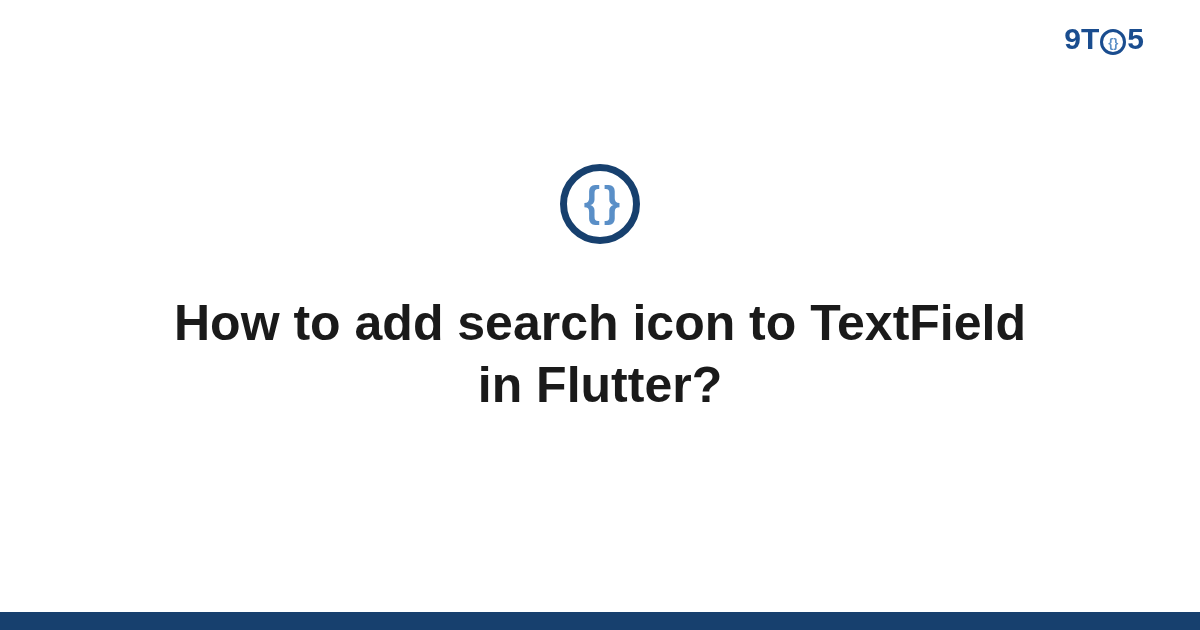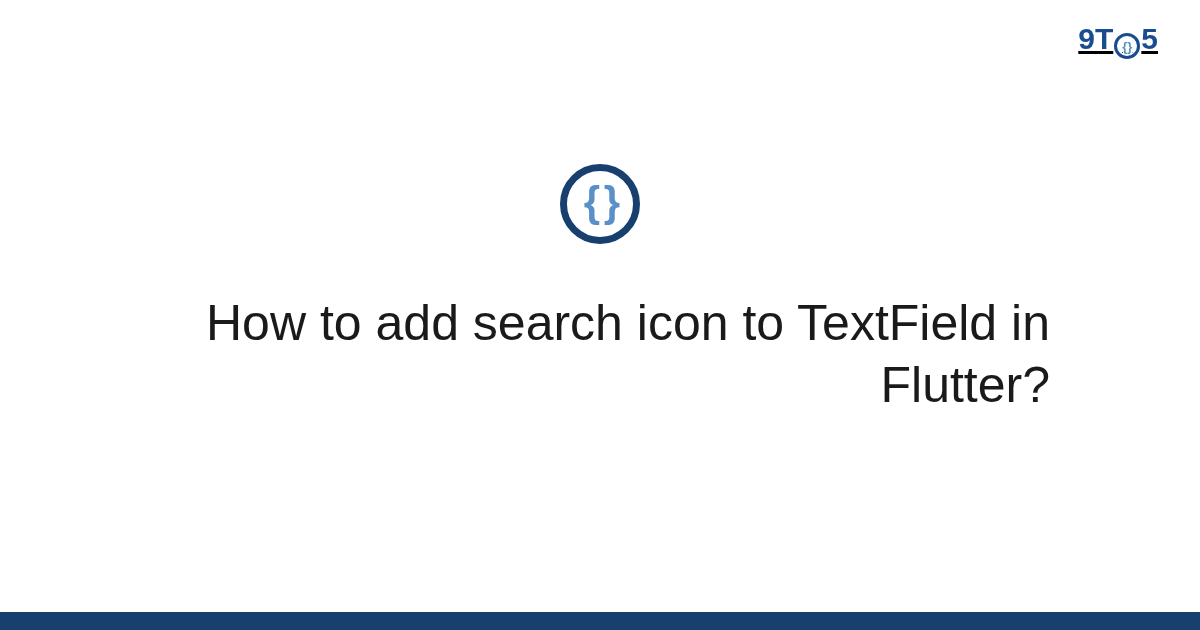--- a/index.html
+++ b/index.html
@@ -11,26 +11,25 @@
       width: 1200px;
       height: 630px;
       background: #ffffff;
       font-family: -apple-system, BlinkMacSystemFont, "Segoe UI", Helvetica, Arial, sans-serif;
       position: relative;
       overflow: hidden;
     }
     .header {
       position: absolute;
       top: 22px;
-      right: 42px;
+      right: 56px;
       display: flex;
-      align-items: flex-end;
+      align-items: center;
       font-size: 30px;
       font-weight: 600;
-      text-decoration: underline;
     }
     .logo-9t {
       color: #1a4d8f;
     }
     .logo-circle {
       display: inline-flex;
       align-items: center;
       justify-content: center;
       width: 26px;
       height: 26px;
@@ -82,23 +81,23 @@
       font-size: 42px;
       font-weight: 700;
       color: #5a8fc7;
       letter-spacing: -4px;
       line-height: 1;
       font-family: "Segoe UI", Arial, sans-serif;
       transform: translateY(-2px);
     }
     .title {
       font-size: 50px;
-      font-weight: 400;
+      font-weight: 700;
       color: #1a1a1a;
-      text-align: right;
+      text-align: center;
       line-height: 1.25;
       max-width: 900px;
     }
     .footer-bar {
       position: absolute;
       bottom: 0;
       left: 0;
       width: 100%;
       height: 18px;
       background: #17406e;

